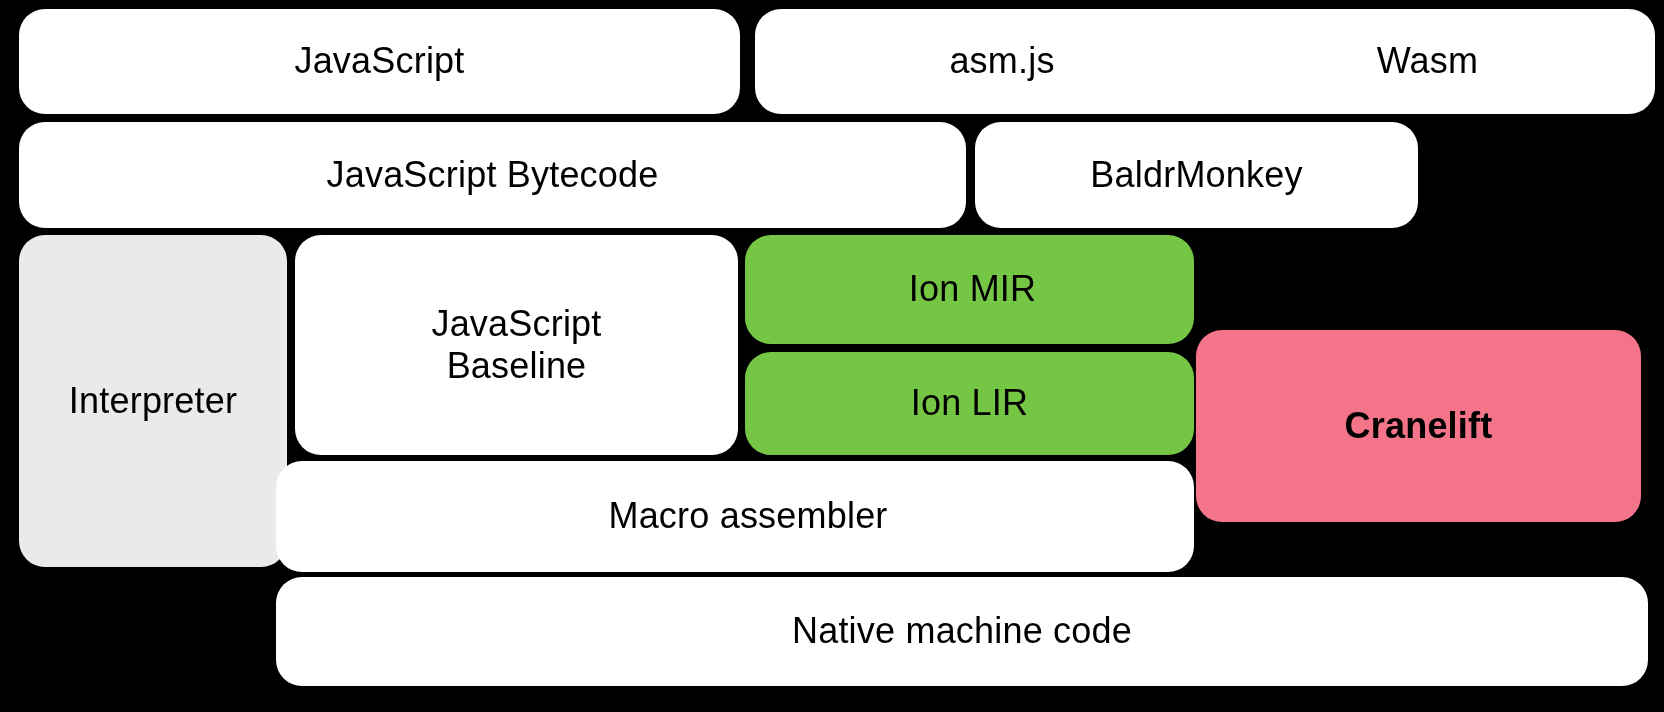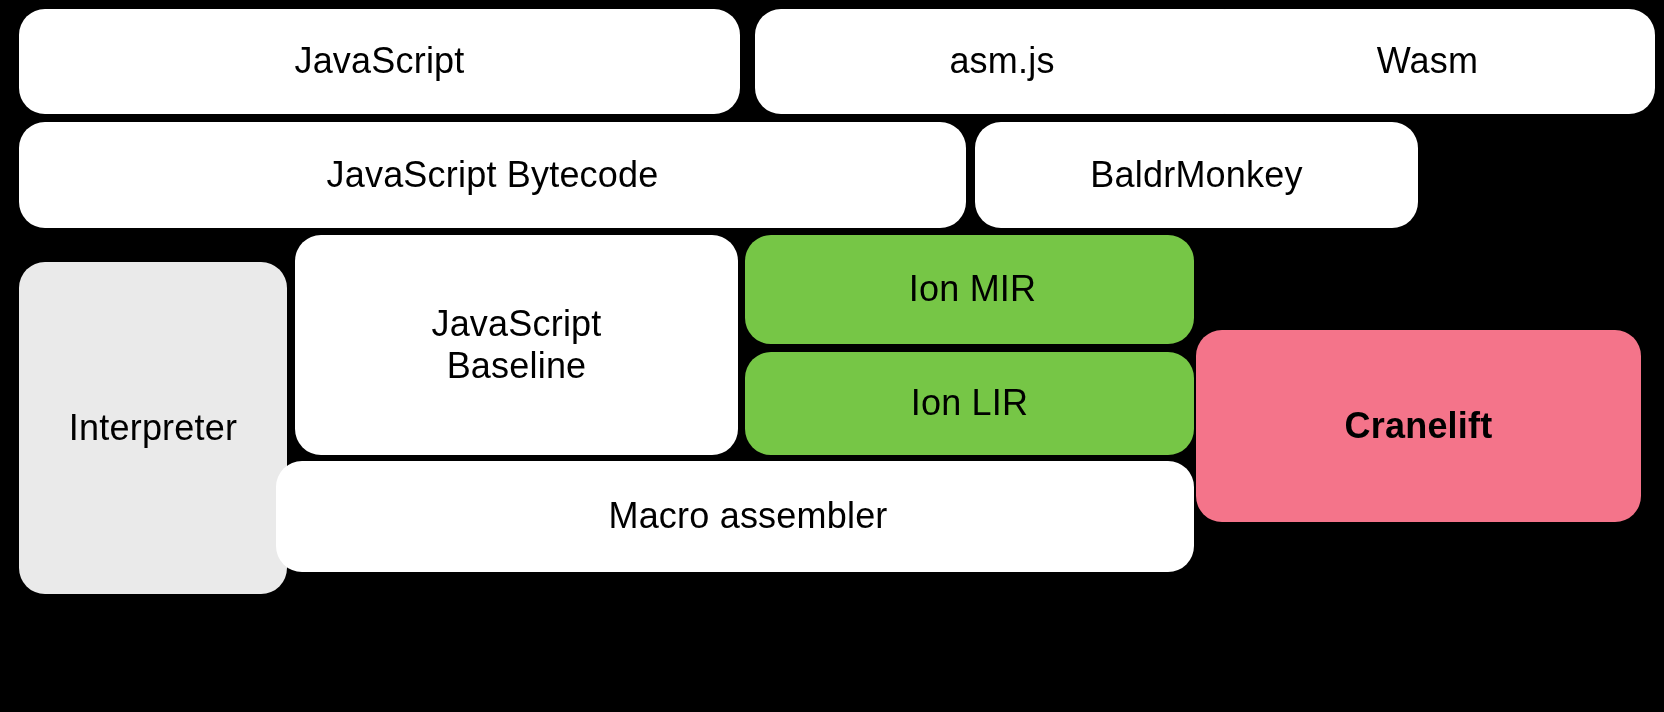--- a/index.html
+++ b/index.html
@@ -29,33 +29,34 @@
     color: #000000;
     font-size: 36px;
     line-height: 1.18;
     font-weight: 400;
     letter-spacing: 0.2px;
     padding: 2px 10px;
     white-space: pre-line;
     user-select: none;
   }
   .fill-white { background: #FFFFFF; }
-  .fill-gray  { background: #EAEAEA; margin-top: 27px; }
+  .fill-gray  { background: #EAEAEA; }
   .fill-green { background: #76C646; }
   .fill-pink  { background: #F4748A; }
 </style>
 </head>
 <body>
 
 <div id="diagram" style="width: 1664px; height: 712px; background: rgb(0, 0, 0);">
     <div class="node fill-white" style="left: 19px; top: 9px; width: 721px; height: 105px;">JavaScript</div>
     <div class="node fill-white" style="left: 755px; top: 9px; width: 494px; height: 105px;">asm.js</div>
     <div class="node fill-white" style="left: 1200px; top: 9px; width: 455px; height: 105px;">Wasm</div>
     <div class="node fill-white" style="left: 19px; top: 122px; width: 947px; height: 106px;">JavaScript Bytecode</div>
     <div class="node fill-white" style="left: 975px; top: 122px; width: 443px; height: 106px;">BaldrMonkey</div>
     <div class="node fill-gray" style="left: 19px; top: 235px; width: 268px; height: 332px;">Interpreter</div>
     <div class="node fill-white" style="left: 295px; top: 235px; width: 443px; height: 220px;">JavaScript
 Baseline</div>
     <div class="node fill-green" style="left: 745px; top: 235px; width: 449px; height: 109px; padding-left: 16px;">Ion MIR</div>
     <div class="node fill-green" style="left: 745px; top: 352px; width: 449px; height: 103px;">Ion LIR</div>
     <div class="node fill-pink" style="left: 1196px; top: 330px; width: 445px; height: 192px; font-weight: bold;">Cranelift</div>
     <div class="node fill-white" style="left: 276px; top: 461px; width: 918px; height: 111px; padding-left: 36px;">Macro assembler</div>
+    <div class="node fill-white" style="left: 276px; top: 577px; width: 1372px; height: 109px;">Native machine code</div>
   </div>
 
 </body></html>

